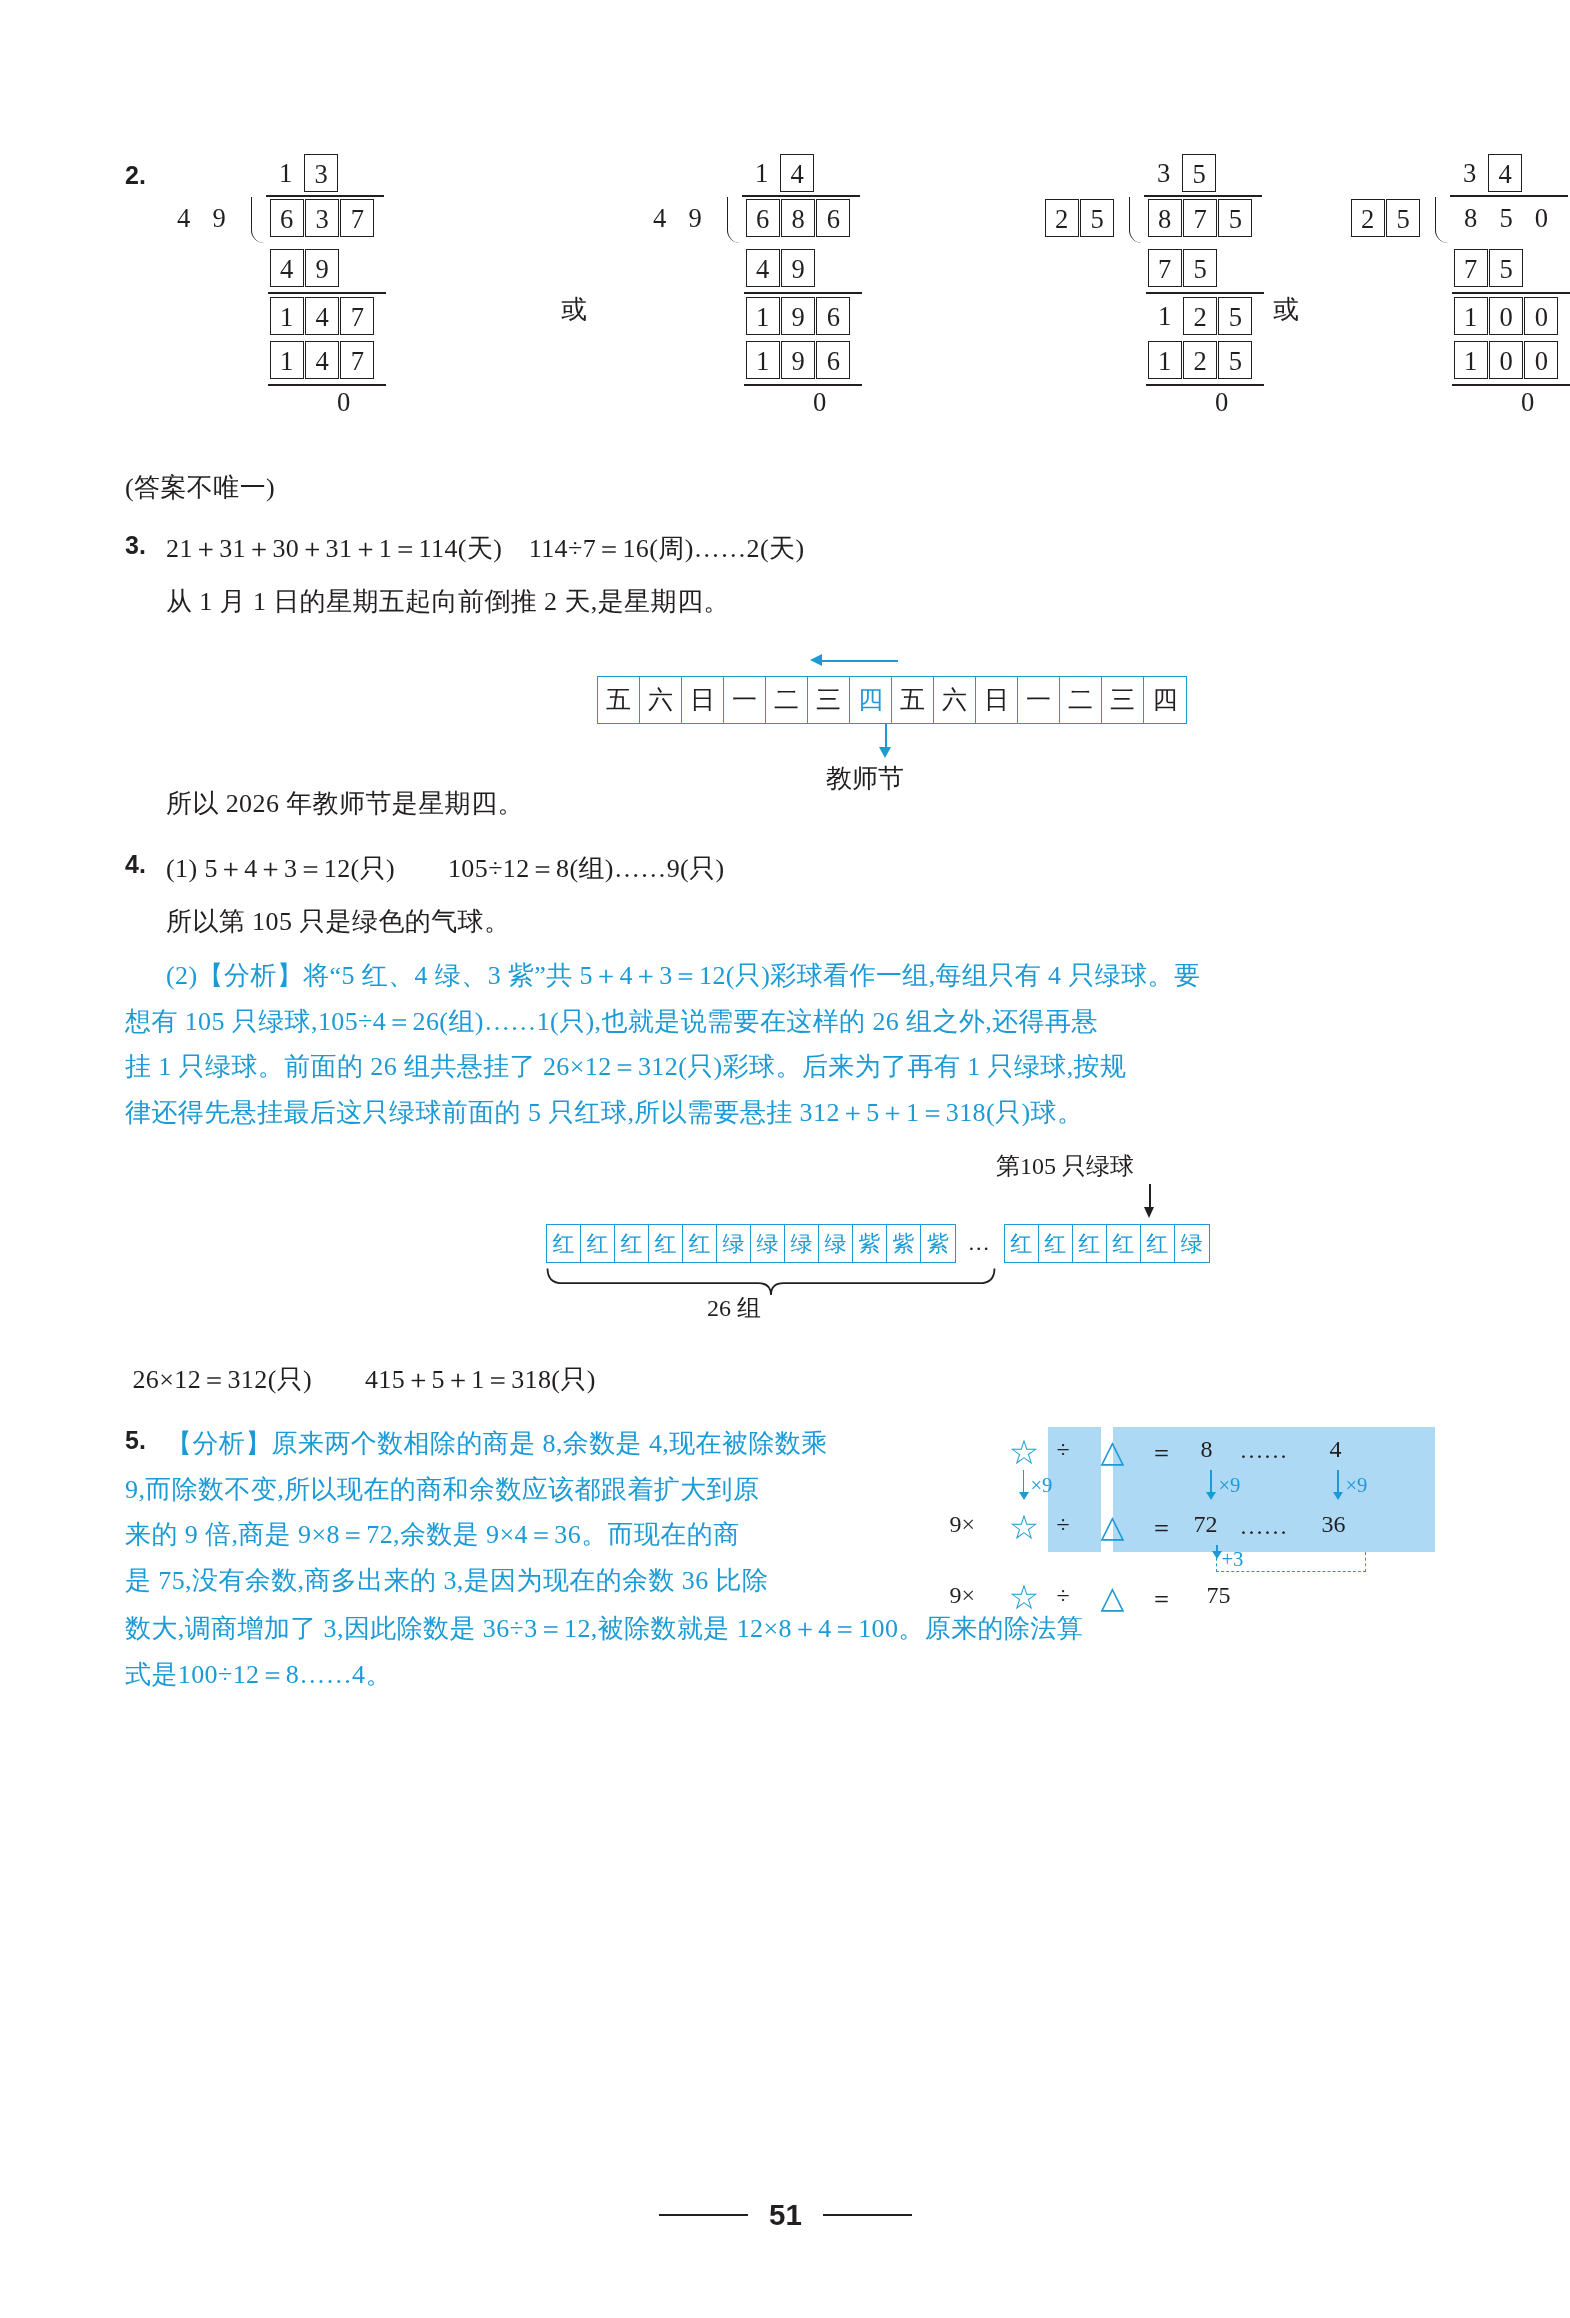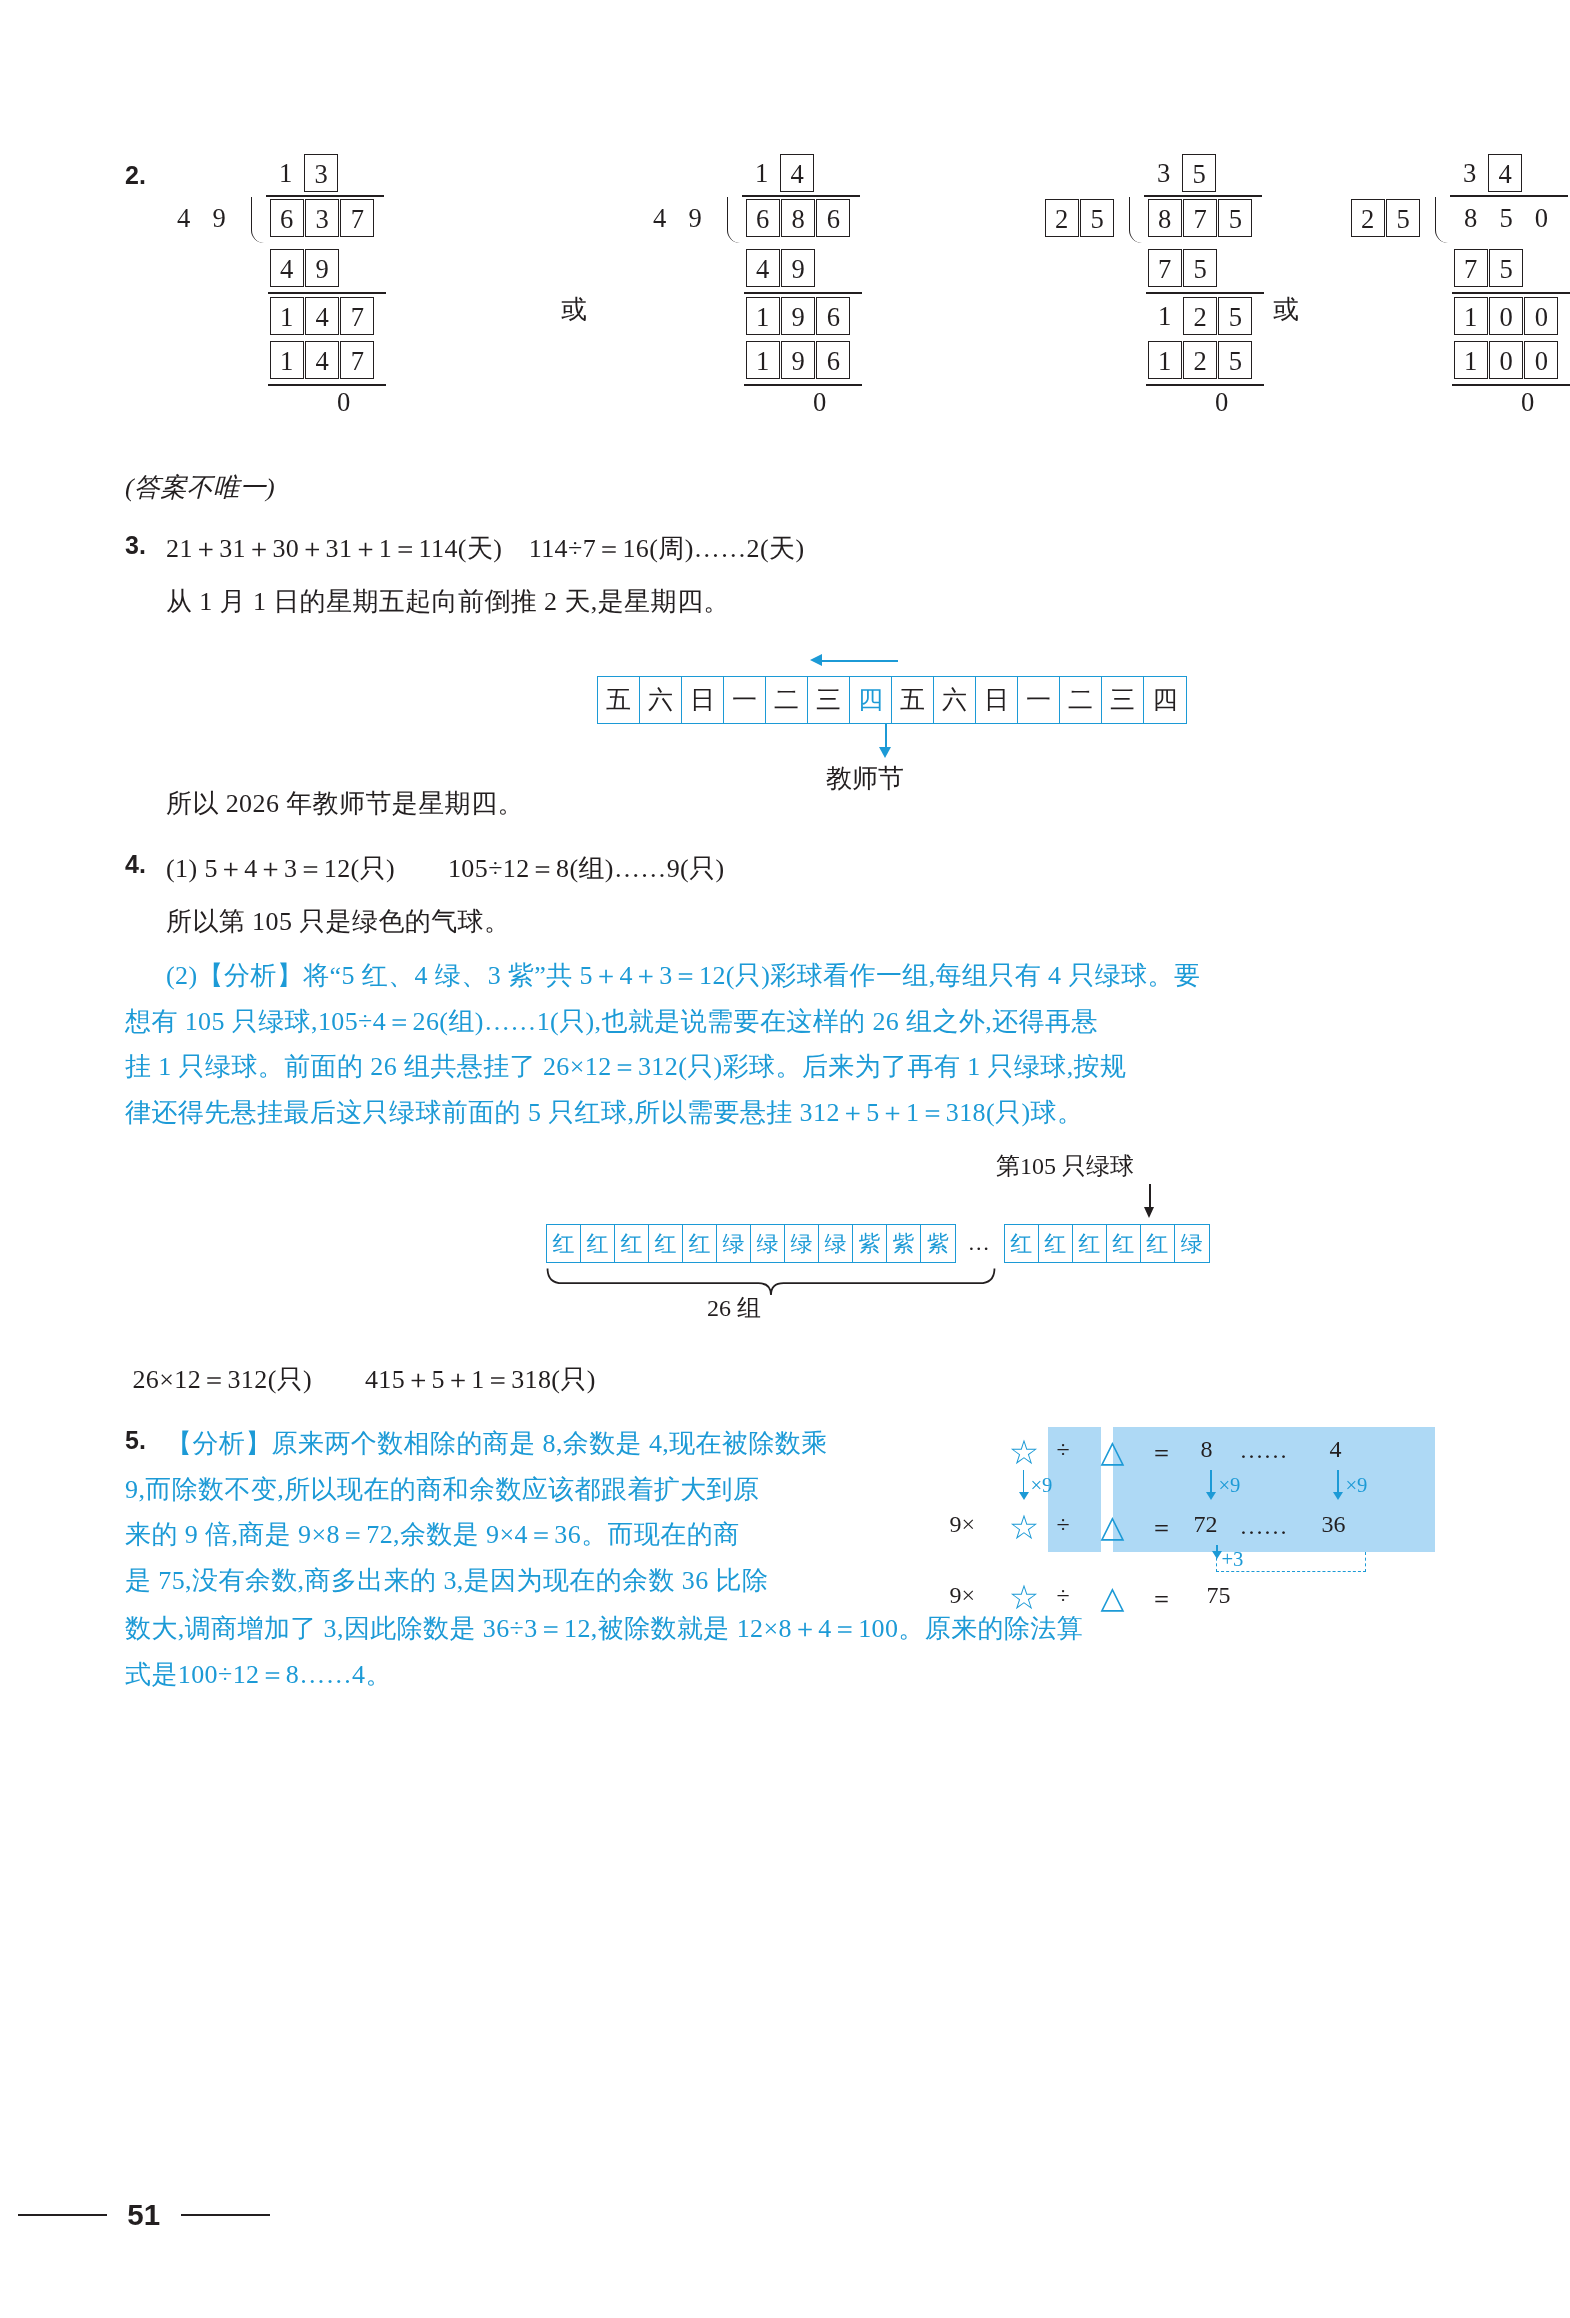--- a/index.html
+++ b/index.html
@@ -237,21 +237,21 @@
   }
   .dashbox{
     position:absolute;
     border:1.5px dashed #1c9ad6;
     border-top:none;
   }
   
   .footer{
     position:absolute;
     left:0;right:0;bottom:87px;
-    text-align:left;
+    text-align:center;
   }
   .footer .rule{
     display:inline-block;
     width:89px;height:2.2px;background:#231f20;
     vertical-align:middle;
     margin:0 17.7px;
   }
   .footer .pg{
     font-family:"Liberation Sans", sans-serif;
     font-size:29.5px;font-weight:bold;
@@ -386,21 +386,21 @@
         </div>
         <div class="step" style="left:103px;top:186px;">
           <span class="cell boxed">1</span><span class="cell boxed">0</span><span class="cell boxed">0</span>
         </div>
         <div class="ul" style="left:102px;top:229px;width:118px;"></div>
         <div class="zero" style="left:171px;top:232px;">0</div>
       </div>
     </div>
   </div>
 
-  <div class="line" style="margin-top:14.8px;font-style:italic;">(答案不唯一)</div>
+  <div class="line" style="margin-top:14.8px;">(答案不唯一)</div>
 
   <div style="position:relative;margin-top:16px;">
     <span class="qnum" style="position:absolute;left:0;top:4.4px;">3.</span>
     <div class="line ml">21＋31＋30＋31＋1＝114(天)　114÷7＝16(周)……2(天)</div>
     <div class="line ml" style="margin-top:7.4px;">从 1 月 1 日的星期五起向前倒推 2 天,是星期四。</div>
 
     <div class="weekstrip">
       <div class="wk-arrow">
         <span class="shaft"></span>
             <span class="head"></span>

